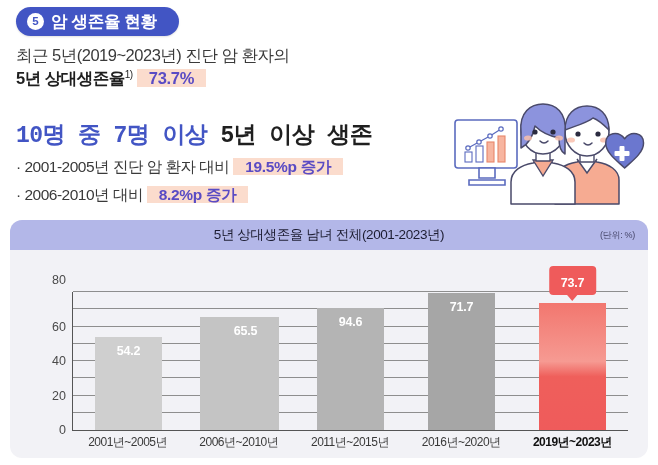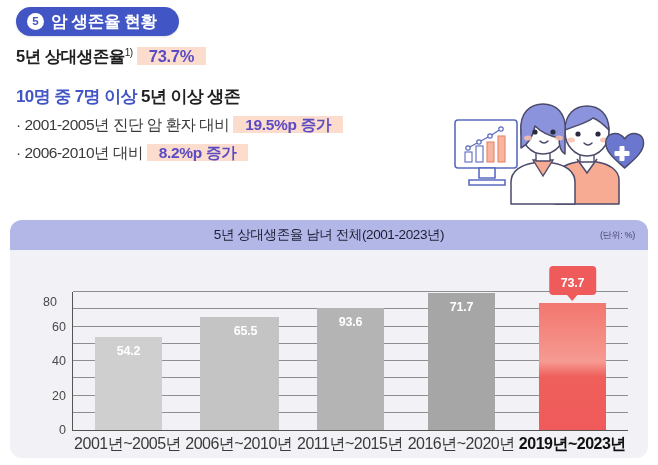--- a/index.html
+++ b/index.html
@@ -81,26 +81,27 @@
     font-weight: normal;
   }
   .hl {
     background: #fbdccd;
     color: #5a4bc4;
     font-weight: bold;
     padding: 0 12px;
     letter-spacing: -0.3px;
   }
   .line3 {
-    margin-top: 16px;
-    font-size: 17px;
+    margin-top: 28px;
+    font-size: 23px;
     font-weight: bold;
     letter-spacing: -0.6px;
     color: #1f1f1f;
     white-space: nowrap;
+    font-family: Liberation Mono, monospace;
   }
   .blue-strong { color: #4255c4; }
 
   .bullet-line {
     margin-top: 7px;
     font-size: 15.5px;
     color: #3a3a3a;
     letter-spacing: -0.5px;
     white-space: nowrap;
   }
@@ -254,36 +255,37 @@
     position: absolute;
     left: 62px;
     top: 184px;
     width: 556px;
     display: flex;
     justify-content: space-around;
   }
   .xlabel {
     width: 20%;
     text-align: center;
-    font-size: 16px;
+    font-size: 12px;
     color: #3a3a3a;
     letter-spacing: -0.5px;
   }
   .xlabel.bold { font-weight: bold; color: #111; }
 </style>
 </head>
 <body>
 
 <div class="header-pill">
   <span class="header-num">5</span>
   <span class="header-title">암 생존율 현황</span>
 </div>
 
 <div class="text-block">
 
+  <div class="line1">최근 5년(2019~2023년) 진단 암 환자의</div>
 
   <div class="line2">
     <span>5년 상대생존율</span><span class="sup">1)</span>
     <span class="hl">73.7%</span>
   </div>
 
   <div class="line3">
     <span class="blue-strong">10명 중 7명 이상</span>
     <span>5년 이상 생존</span>
   </div>
@@ -364,21 +366,21 @@
     <span class="chart-unit">(단위: %)</span>
   </div>
 
   <div class="plot-wrap">
 
     <div class="y-axis-col" id="yaxis">
         <div class="ylabel" style="top: 180px;">0</div>
         <div class="ylabel" style="top: 145.5px;">20</div>
         <div class="ylabel" style="top: 111px;">40</div>
         <div class="ylabel" style="top: 76.5px;">60</div>
-        <div class="ylabel" style="top: 52px; text-align: center;">80</div>
+        <div class="ylabel" style="top: 30px;">80</div>
       </div>
 
     <div class="plot">
       <div id="gridlines">
           <div class="gridline" style="bottom: 17.25px;"></div>
           <div class="gridline" style="bottom: 34.5px;"></div>
           <div class="gridline" style="bottom: 51.75px;"></div>
           <div class="gridline" style="bottom: 69px;"></div>
           <div class="gridline" style="bottom: 86.25px;"></div>
           <div class="gridline" style="bottom: 103.5px;"></div>
@@ -391,21 +393,21 @@
               <div class="bar-value">54.2</div>
             </div>
           </div>
           <div class="bar-slot">
             <div class="bar" style="height: 112.987px; background: rgb(196, 196, 196); padding-left: 12px;">
               <div class="bar-value">65.5</div>
             </div>
           </div>
           <div class="bar-slot">
             <div class="bar" style="height: 122.13px; background: rgb(180, 180, 180);">
-              <div class="bar-value">93.6</div>
+              <div class="bar-value">94.6</div>
             </div>
           </div>
           <div class="bar-slot">
             <div class="bar" style="height: 137px; background: rgb(166, 166, 166);">
               <div class="bar-value">71.7</div>
             </div>
           </div>
           <div class="bar-slot">
             <div class="callout" style="bottom: 135.132px;">73.7</div>
             <div class="bar highlight" style="height: 127.132px; background: linear-gradient(rgb(242, 119, 111) 0%, rgb(246, 154, 146) 46%, rgb(239, 95, 91) 58%, rgb(239, 91, 91) 100%);"></div>

